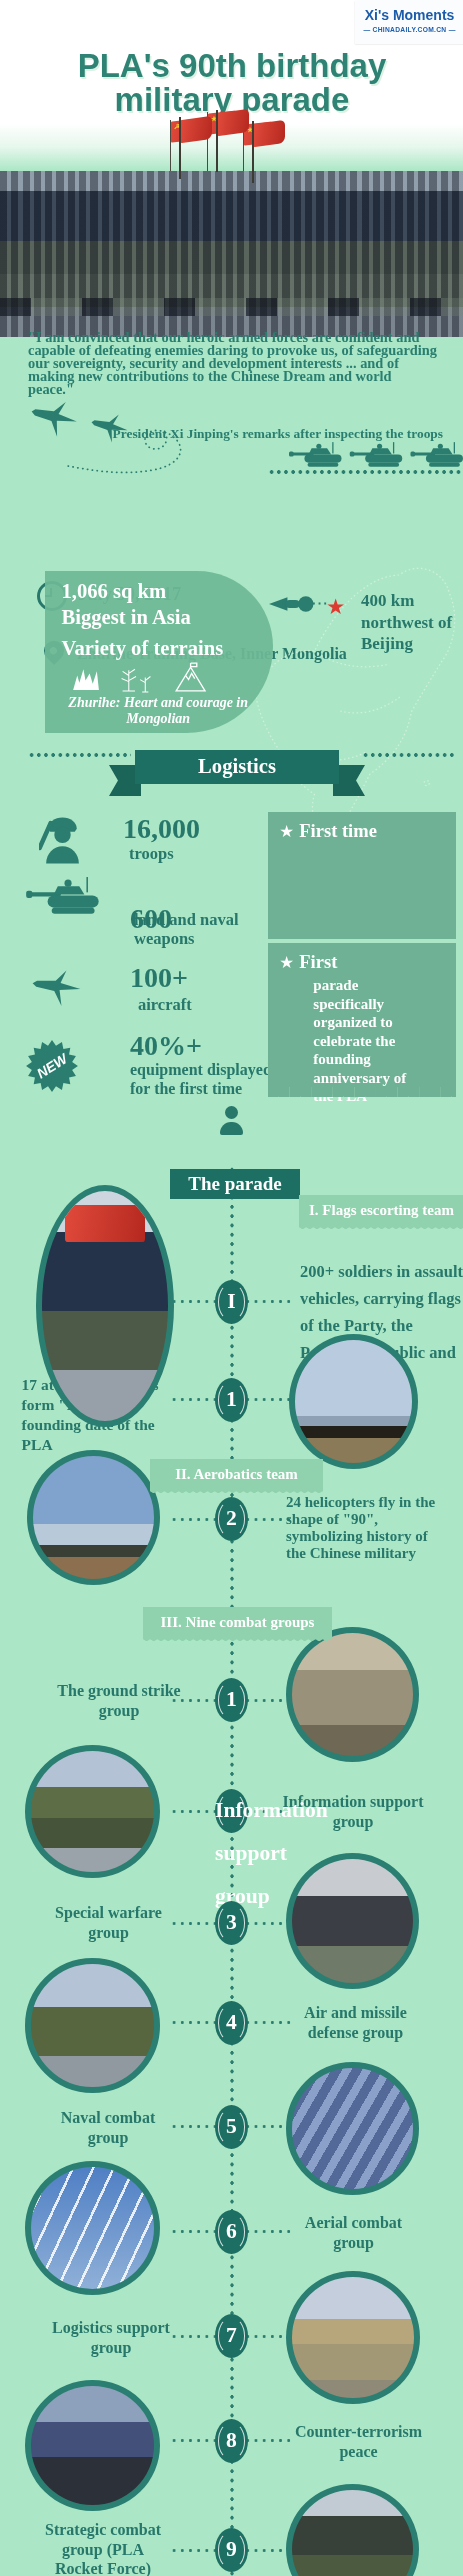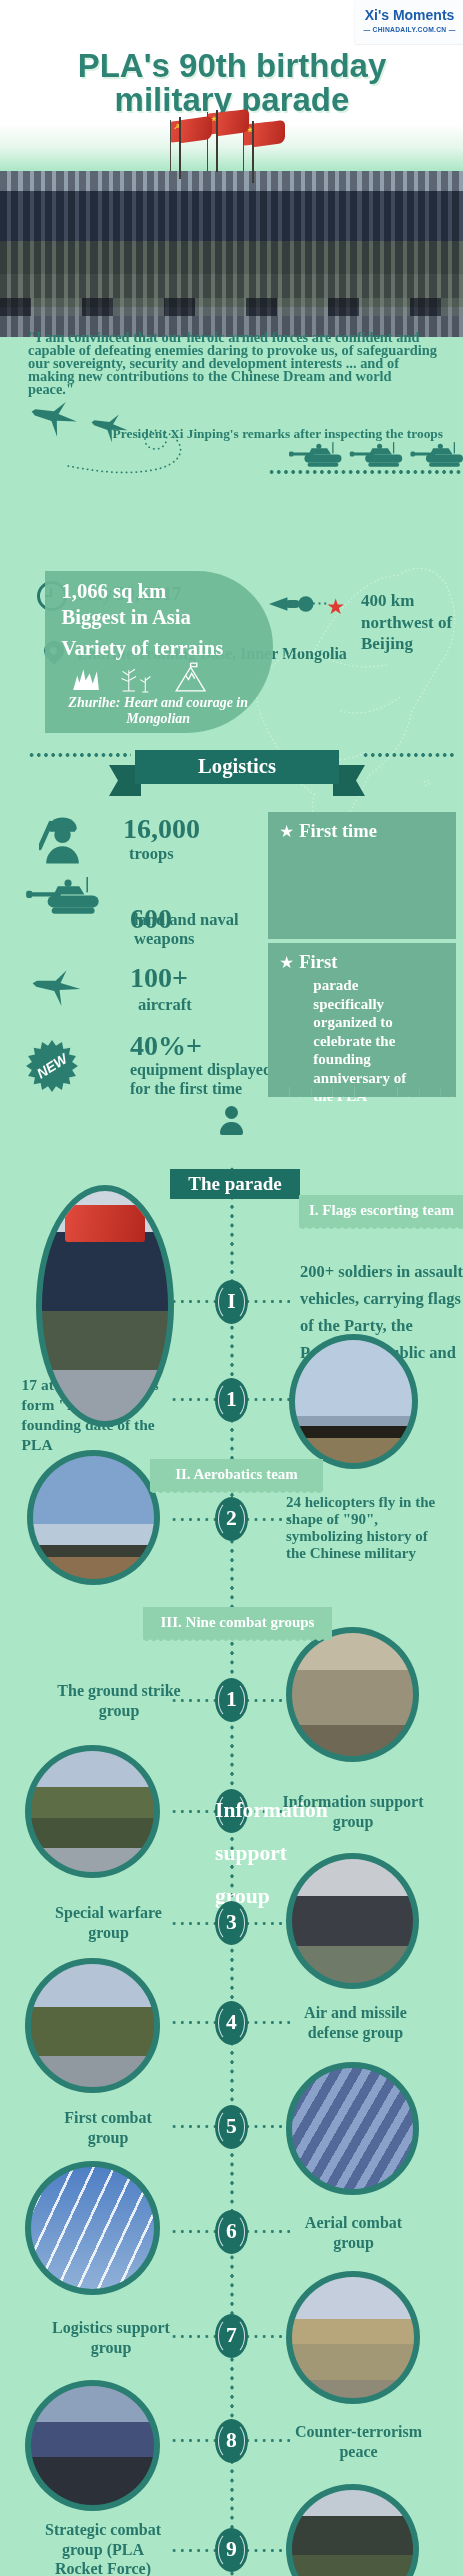--- a/index.html
+++ b/index.html
@@ -366,21 +366,21 @@
   <div class="glabel" style="left:44px;top:1903px;width:129px">Special warfare group</div>
   <div class="bdots dotrow" style="top:1922px"></div>
   <div class="badge" style="top:1901px">3</div>
   <div class="oval s-swat" style="left:286px;top:1853px;width:133px;height:136px"></div>
 
   <div class="oval s-missile" style="left:25px;top:1958px;width:135px;height:135px"></div>
   <div class="bdots dotrow" style="top:2021px"></div>
   <div class="badge" style="top:2001px">4</div>
   <div class="glabel" style="left:286px;top:2003px;width:139px">Air and missile defense group</div>
 
-  <div class="glabel" style="left:49px;top:2108px;width:118px">First combat group</div>
+  <div class="glabel" style="left:49px;top:2108px;width:118px">Naval combat group</div>
   <div class="bdots dotrow" style="top:2125px"></div>
   <div class="badge" style="top:2105px">5</div>
   <div class="oval s-navy" style="left:286px;top:2062px;width:133px;height:133px"></div>
 
   <div class="oval s-jets" style="left:25px;top:2161px;width:135px;height:134px"></div>
   <div class="bdots dotrow" style="top:2230px"></div>
   <div class="badge" style="top:2210px">6</div>
   <div class="glabel" style="left:289px;top:2213px;width:129px">Aerial combat group</div>
 
   <div class="glabel" style="left:49px;top:2318px;width:124px">Logistics support group</div>

